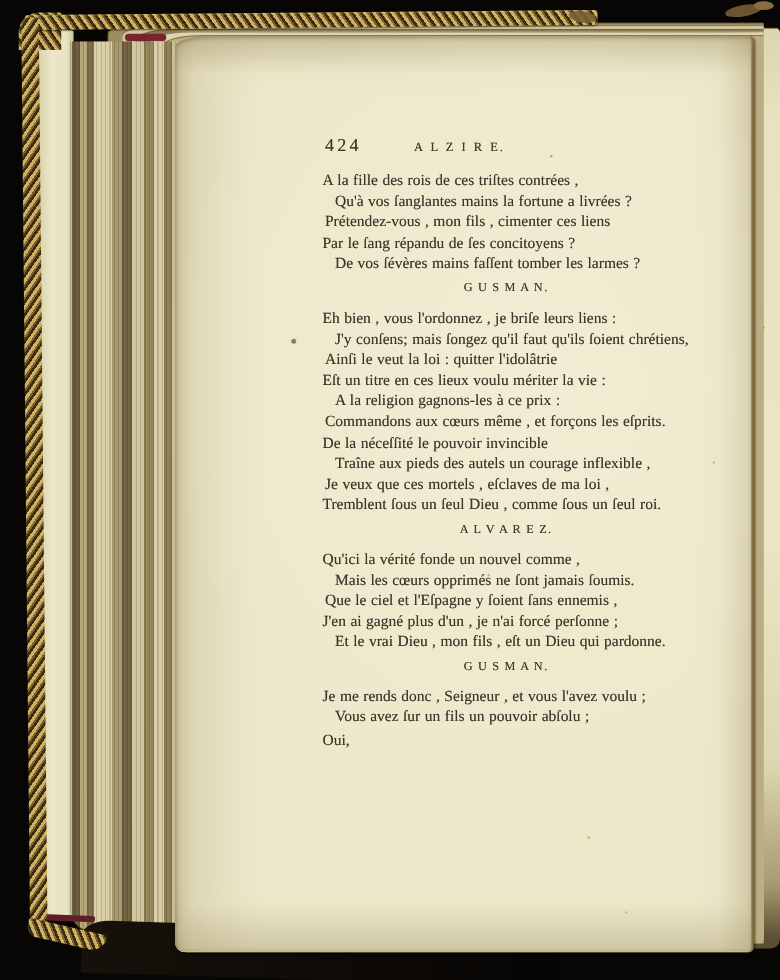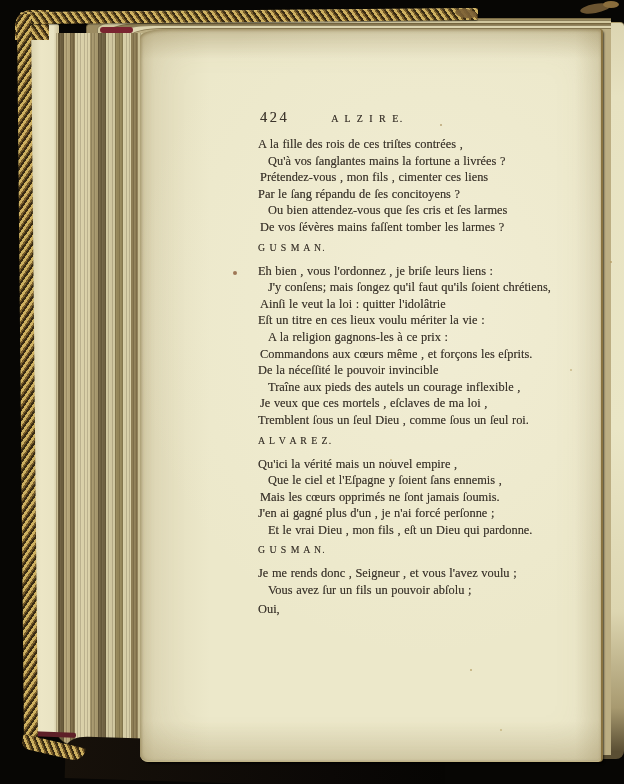--- a/index.html
+++ b/index.html
@@ -51,21 +51,21 @@
   
   .page-inner{position:absolute;left:118px;top:80px;width:294px;color:var(--ink,#3c352c);
     text-shadow:0 0 .4px rgba(59,52,44,.55);}
   .header-row{display:flex;align-items:baseline;height:20px;margin-bottom:7px;padding-left:2px;}
   .pgnum{font-size:14.5px;letter-spacing:2.5px;}
   .running-title{font-size:10px;letter-spacing:1.5px;word-spacing:1px;margin-left:42px;}
   .stanza{margin:0;}
   .vline{font-size:12.4px;line-height:16.6px;white-space:nowrap;word-spacing:.5px;}
   .vline:nth-child(3n){margin-left:2px;}
   .vline:nth-child(3n+2){margin-left:10px;}
-  .speaker{font-size:9.8px;letter-spacing:1.2px;word-spacing:-.5px;text-align:left;
+  .speaker{font-size:9.8px;letter-spacing:1.2px;word-spacing:-.5px;text-align:center;
     margin:6px 0 9px;line-height:12px;}
   .catchword{text-align:left;padding-right:10px;font-size:12.4px;margin-top:2px;line-height:16px;}
 
   
   .stripe{position:absolute;
     background:repeating-linear-gradient(55deg,var(--cover-gold,#cdb060) 0 2.5px,#7a5f2c 2.5px 4px,var(--cover-dark,#3a2c14) 4px 6px);}
   .stripe-corner{left:15px;top:10px;width:34px;height:30px;border-top-left-radius:16px;}
   .stripe-top{left:20px;top:12px;width:458px;height:12px;transform:rotate(-0.5deg);transform-origin:left center;
     border-radius:3px/2px;box-shadow:0 1px 1px rgba(0,0,0,.5),inset 0 1px 1px rgba(255,230,160,.25);}
   .stripe-left{left:17px;top:14px;width:14px;height:726px;transform:rotate(-0.55deg);transform-origin:top center;
@@ -112,41 +112,40 @@
       <div class="header-row">
         <span class="pgnum">424</span>
         <span class="running-title">A L Z I R E.</span>
       </div>
       <div id="text-blocks">
           <div class="stanza">
             <div class="vline">A la fille des rois de ces triſtes contrées ,</div>
             <div class="vline">Qu'à vos ſanglantes mains la fortune a livrées ?</div>
             <div class="vline">Prétendez-vous , mon fils , cimenter ces liens</div>
             <div class="vline">Par le ſang répandu de ſes concitoyens ?</div>
-            <div class="vline">Ou bien attendez-vous que ſes cris et ſes larmes</div>
             <div class="vline">De vos ſévères mains faſſent tomber les larmes ?</div>
           </div>
           <div class="speaker">G U S M A N.</div>
           <div class="stanza">
             <div class="vline">Eh bien , vous l'ordonnez , je briſe leurs liens :</div>
             <div class="vline">J'y conſens; mais ſongez qu'il faut qu'ils ſoient chrétiens,</div>
             <div class="vline">Ainſi le veut la loi : quitter l'idolâtrie</div>
             <div class="vline">Eſt un titre en ces lieux voulu mériter la vie :</div>
             <div class="vline">A la religion gagnons-les à ce prix :</div>
             <div class="vline">Commandons aux cœurs même , et forçons les eſprits.</div>
             <div class="vline">De la néceſſité le pouvoir invincible</div>
             <div class="vline">Traîne aux pieds des autels un courage inflexible ,</div>
             <div class="vline">Je veux que ces mortels , eſclaves de ma loi ,</div>
             <div class="vline">Tremblent ſous un ſeul Dieu , comme ſous un ſeul roi.</div>
           </div>
           <div class="speaker">A L V A R E Z.</div>
           <div class="stanza">
-            <div class="vline">Qu'ici la vérité mais un nouvel empire ,</div>
+            <div class="vline">Qu'ici la vérité fonde un nouvel comme ,</div>
+            <div class="vline">Mais les cœurs opprimés ne ſont jamais ſoumis.</div>
             <div class="vline">Que le ciel et l'Eſpagne y ſoient ſans ennemis ,</div>
-            <div class="vline">Mais les cœurs opprimés ne ſont jamais ſoumis.</div>
             <div class="vline">J'en ai gagné plus d'un , je n'ai forcé perſonne ;</div>
             <div class="vline">Et le vrai Dieu , mon fils , eſt un Dieu qui pardonne.</div>
           </div>
           <div class="speaker">G U S M A N.</div>
           <div class="stanza">
             <div class="vline">Je me rends donc , Seigneur , et vous l'avez voulu ;</div>
             <div class="vline">Vous avez ſur un fils un pouvoir abſolu ;</div>
           </div>
         </div>
       <div class="catchword">Oui,</div>

